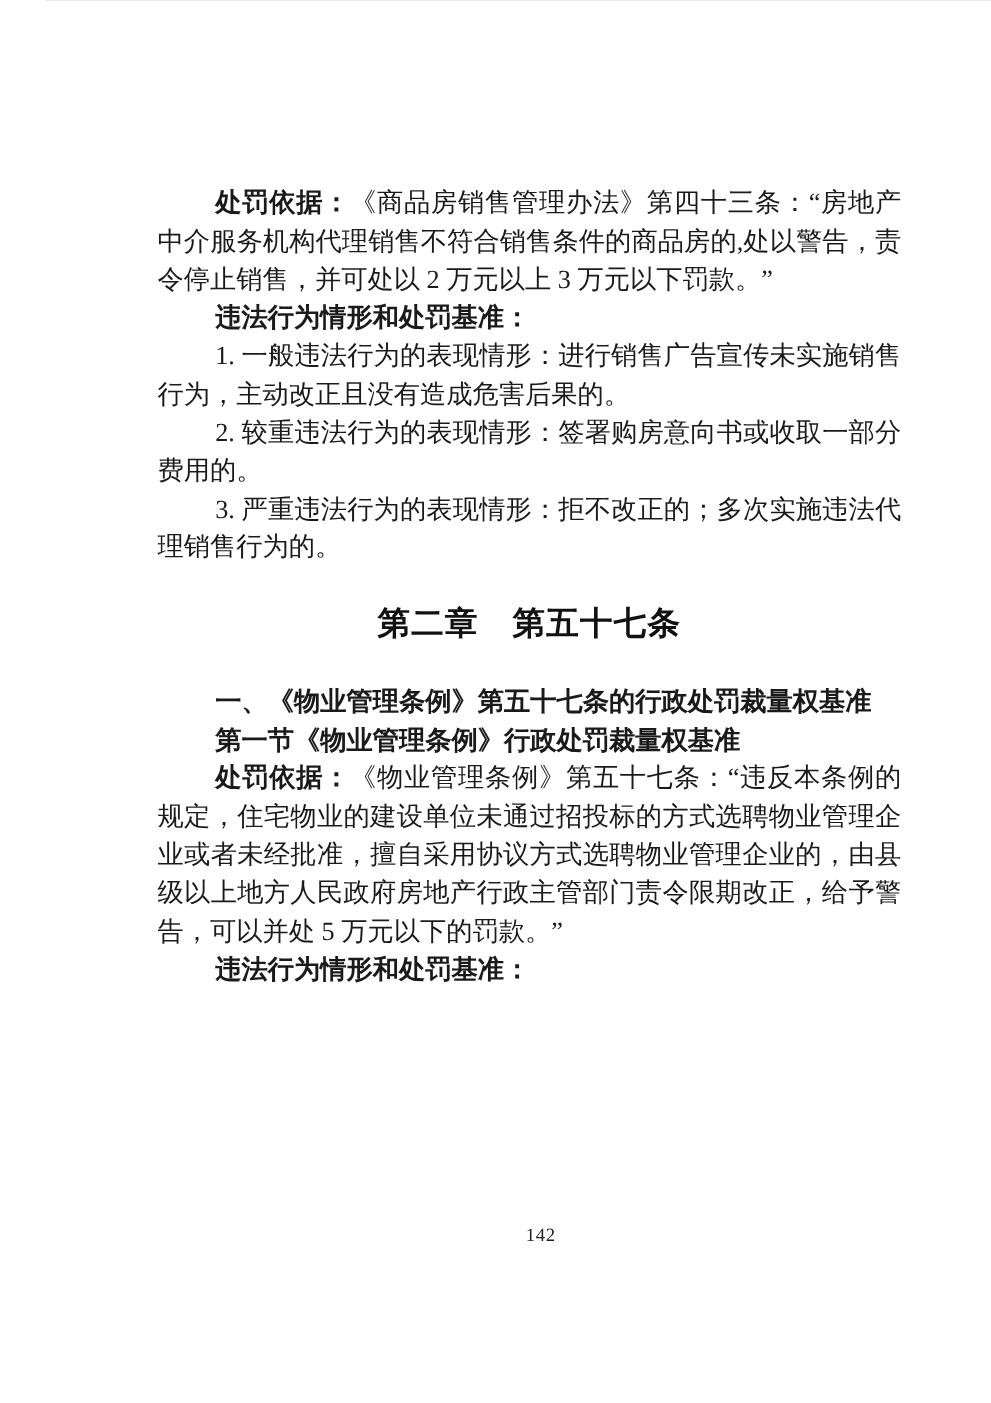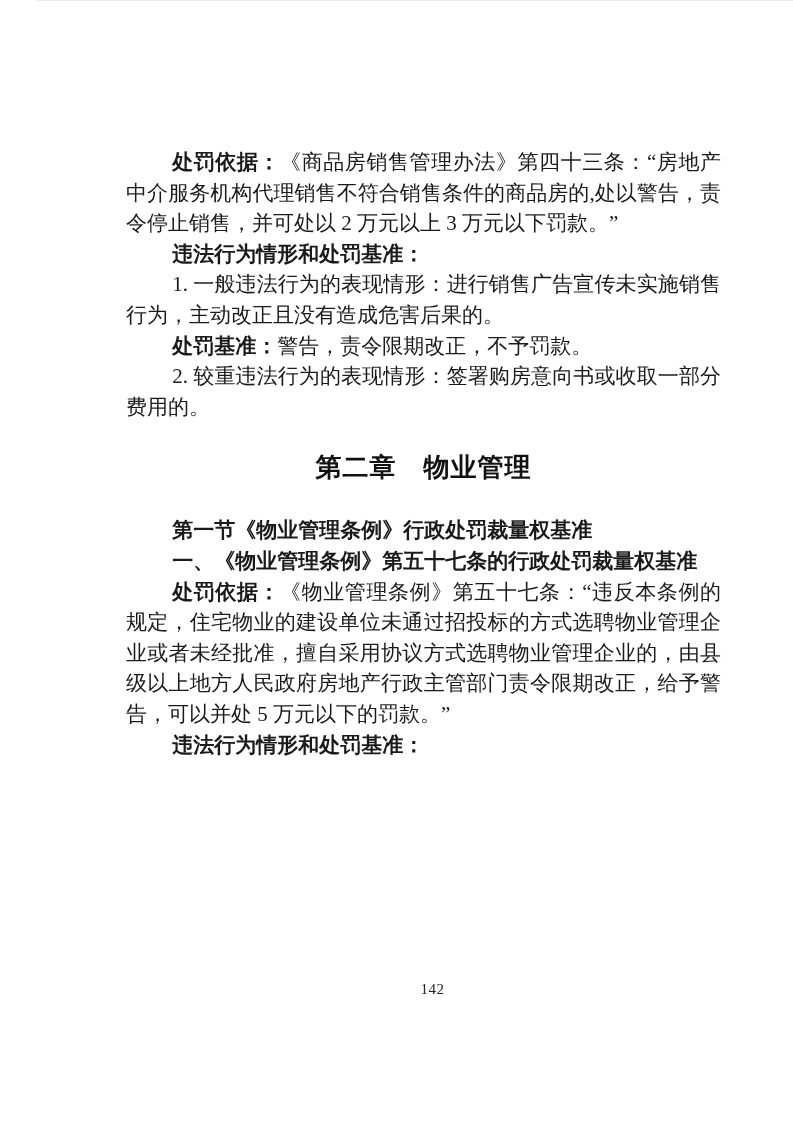--- a/index.html
+++ b/index.html
@@ -67,32 +67,32 @@
 
 <div class="page">
   <div class="content">
 
     <p class="para"><b class="lead">处罚依据：</b><span>《商品房销售管理办法》第四十三条：“房地产中介服务机构代理销售不符合销售条件的商品房的,处以警告，责令停止销售，并可处以 2 万元以上 3 万元以下罚款。”</span></p>
 
     <p class="para"><b class="lead">违法行为情形和处罚基准：</b></p>
 
     <p class="para"><span>1. 一般违法行为的表现情形：进行销售广告宣传未实施销售行为，主动改正且没有造成危害后果的。</span></p>
 
-    <p class="para"><b class="lead">处罚基准：</b><span>警告，责令限期改正，不予罚款。</span></p>
 
     <p class="para"><span>2. 较重违法行为的表现情形：签署购房意向书或收取一部分费用的。</span></p>
 
 
+    <p class="para"><span>3. 严重违法行为的表现情形：拒不改正的；多次实施违法代理销售行为的。</span></p>
 
 
-    <h1 class="chapter">第二章　物业管理</h1>
+    <h1 class="chapter">第二章　第五十七条</h1>
+
+    <p class="para bold-line"><span>一、《物业管理条例》第五十七条的行政处罚裁量权基准</span></p>
 
     <p class="para bold-line"><span>第一节《物业管理条例》行政处罚裁量权基准</span></p>
-
-    <p class="para bold-line"><span>一、《物业管理条例》第五十七条的行政处罚裁量权基准</span></p>
 
     <p class="para"><b class="lead">处罚依据：</b><span>《物业管理条例》第五十七条：“违反本条例的规定，住宅物业的建设单位未通过招投标的方式选聘物业管理企业或者未经批准，擅自采用协议方式选聘物业管理企业的，由县级以上地方人民政府房地产行政主管部门责令限期改正，给予警告，可以并处 5 万元以下的罚款。”</span></p>
 
     <p class="para"><b class="lead">违法行为情形和处罚基准：</b></p>
 
 
   </div>
 
   <div class="footer">142</div>
 </div>

